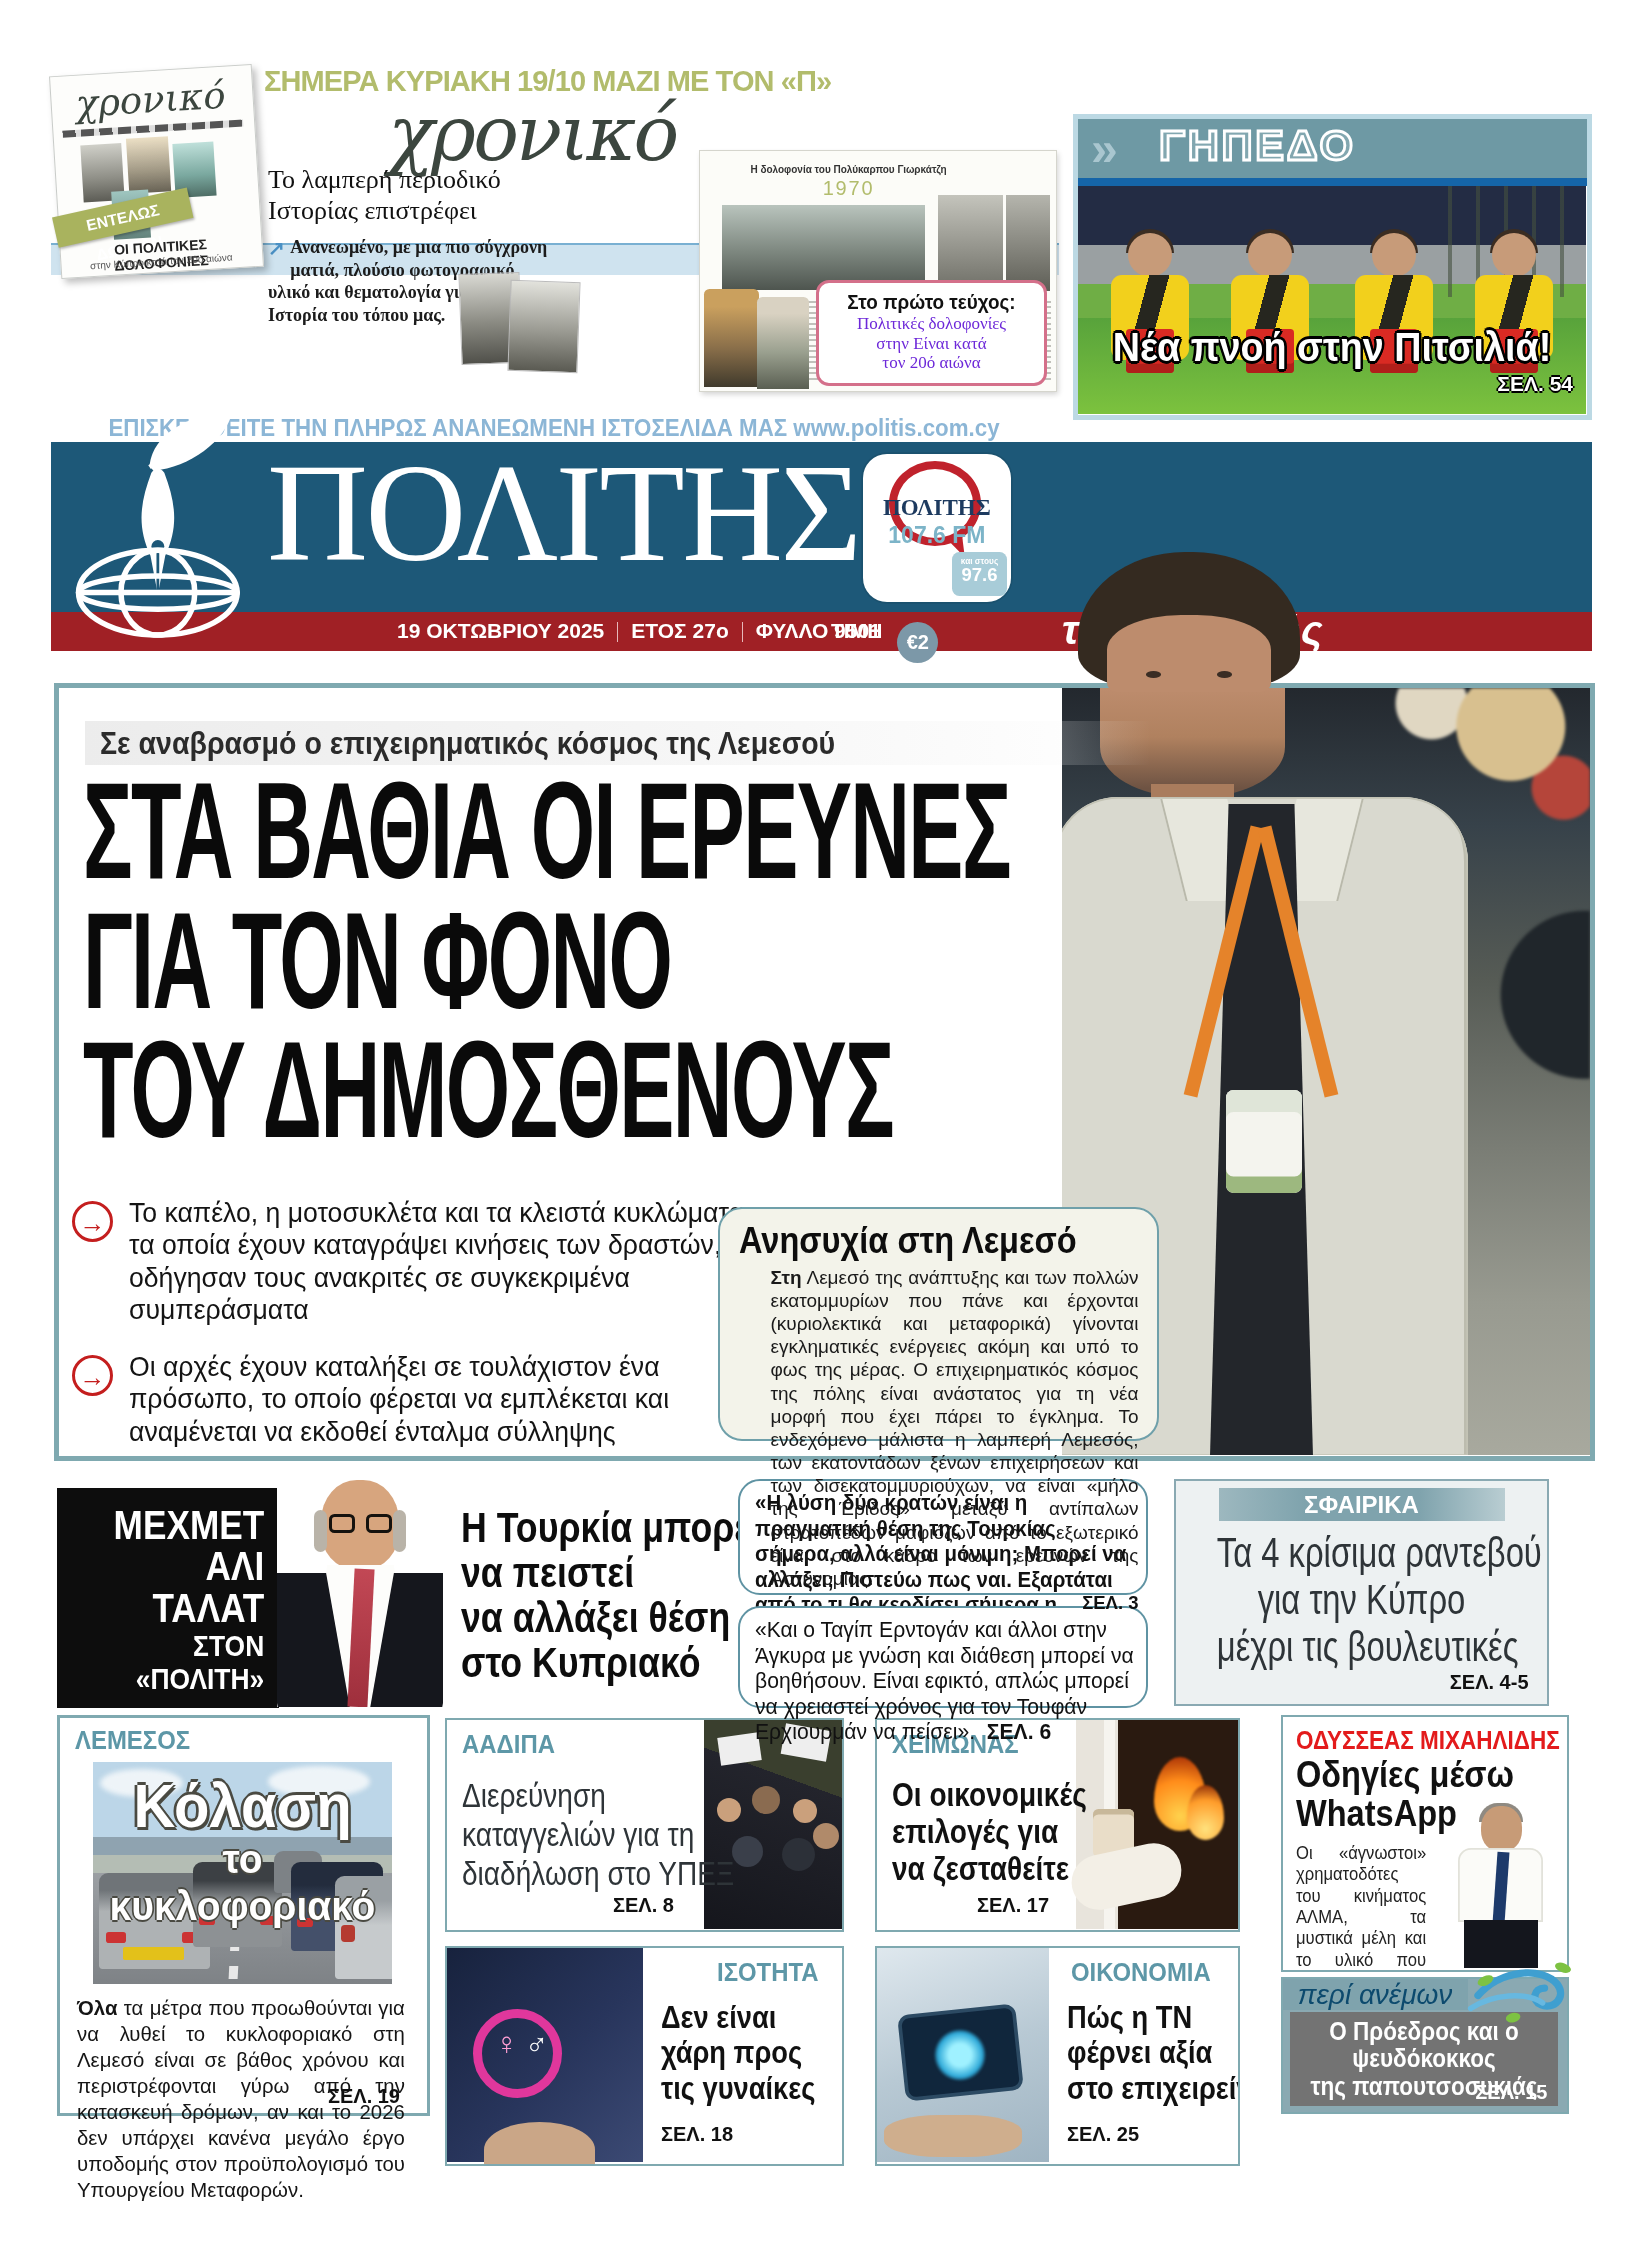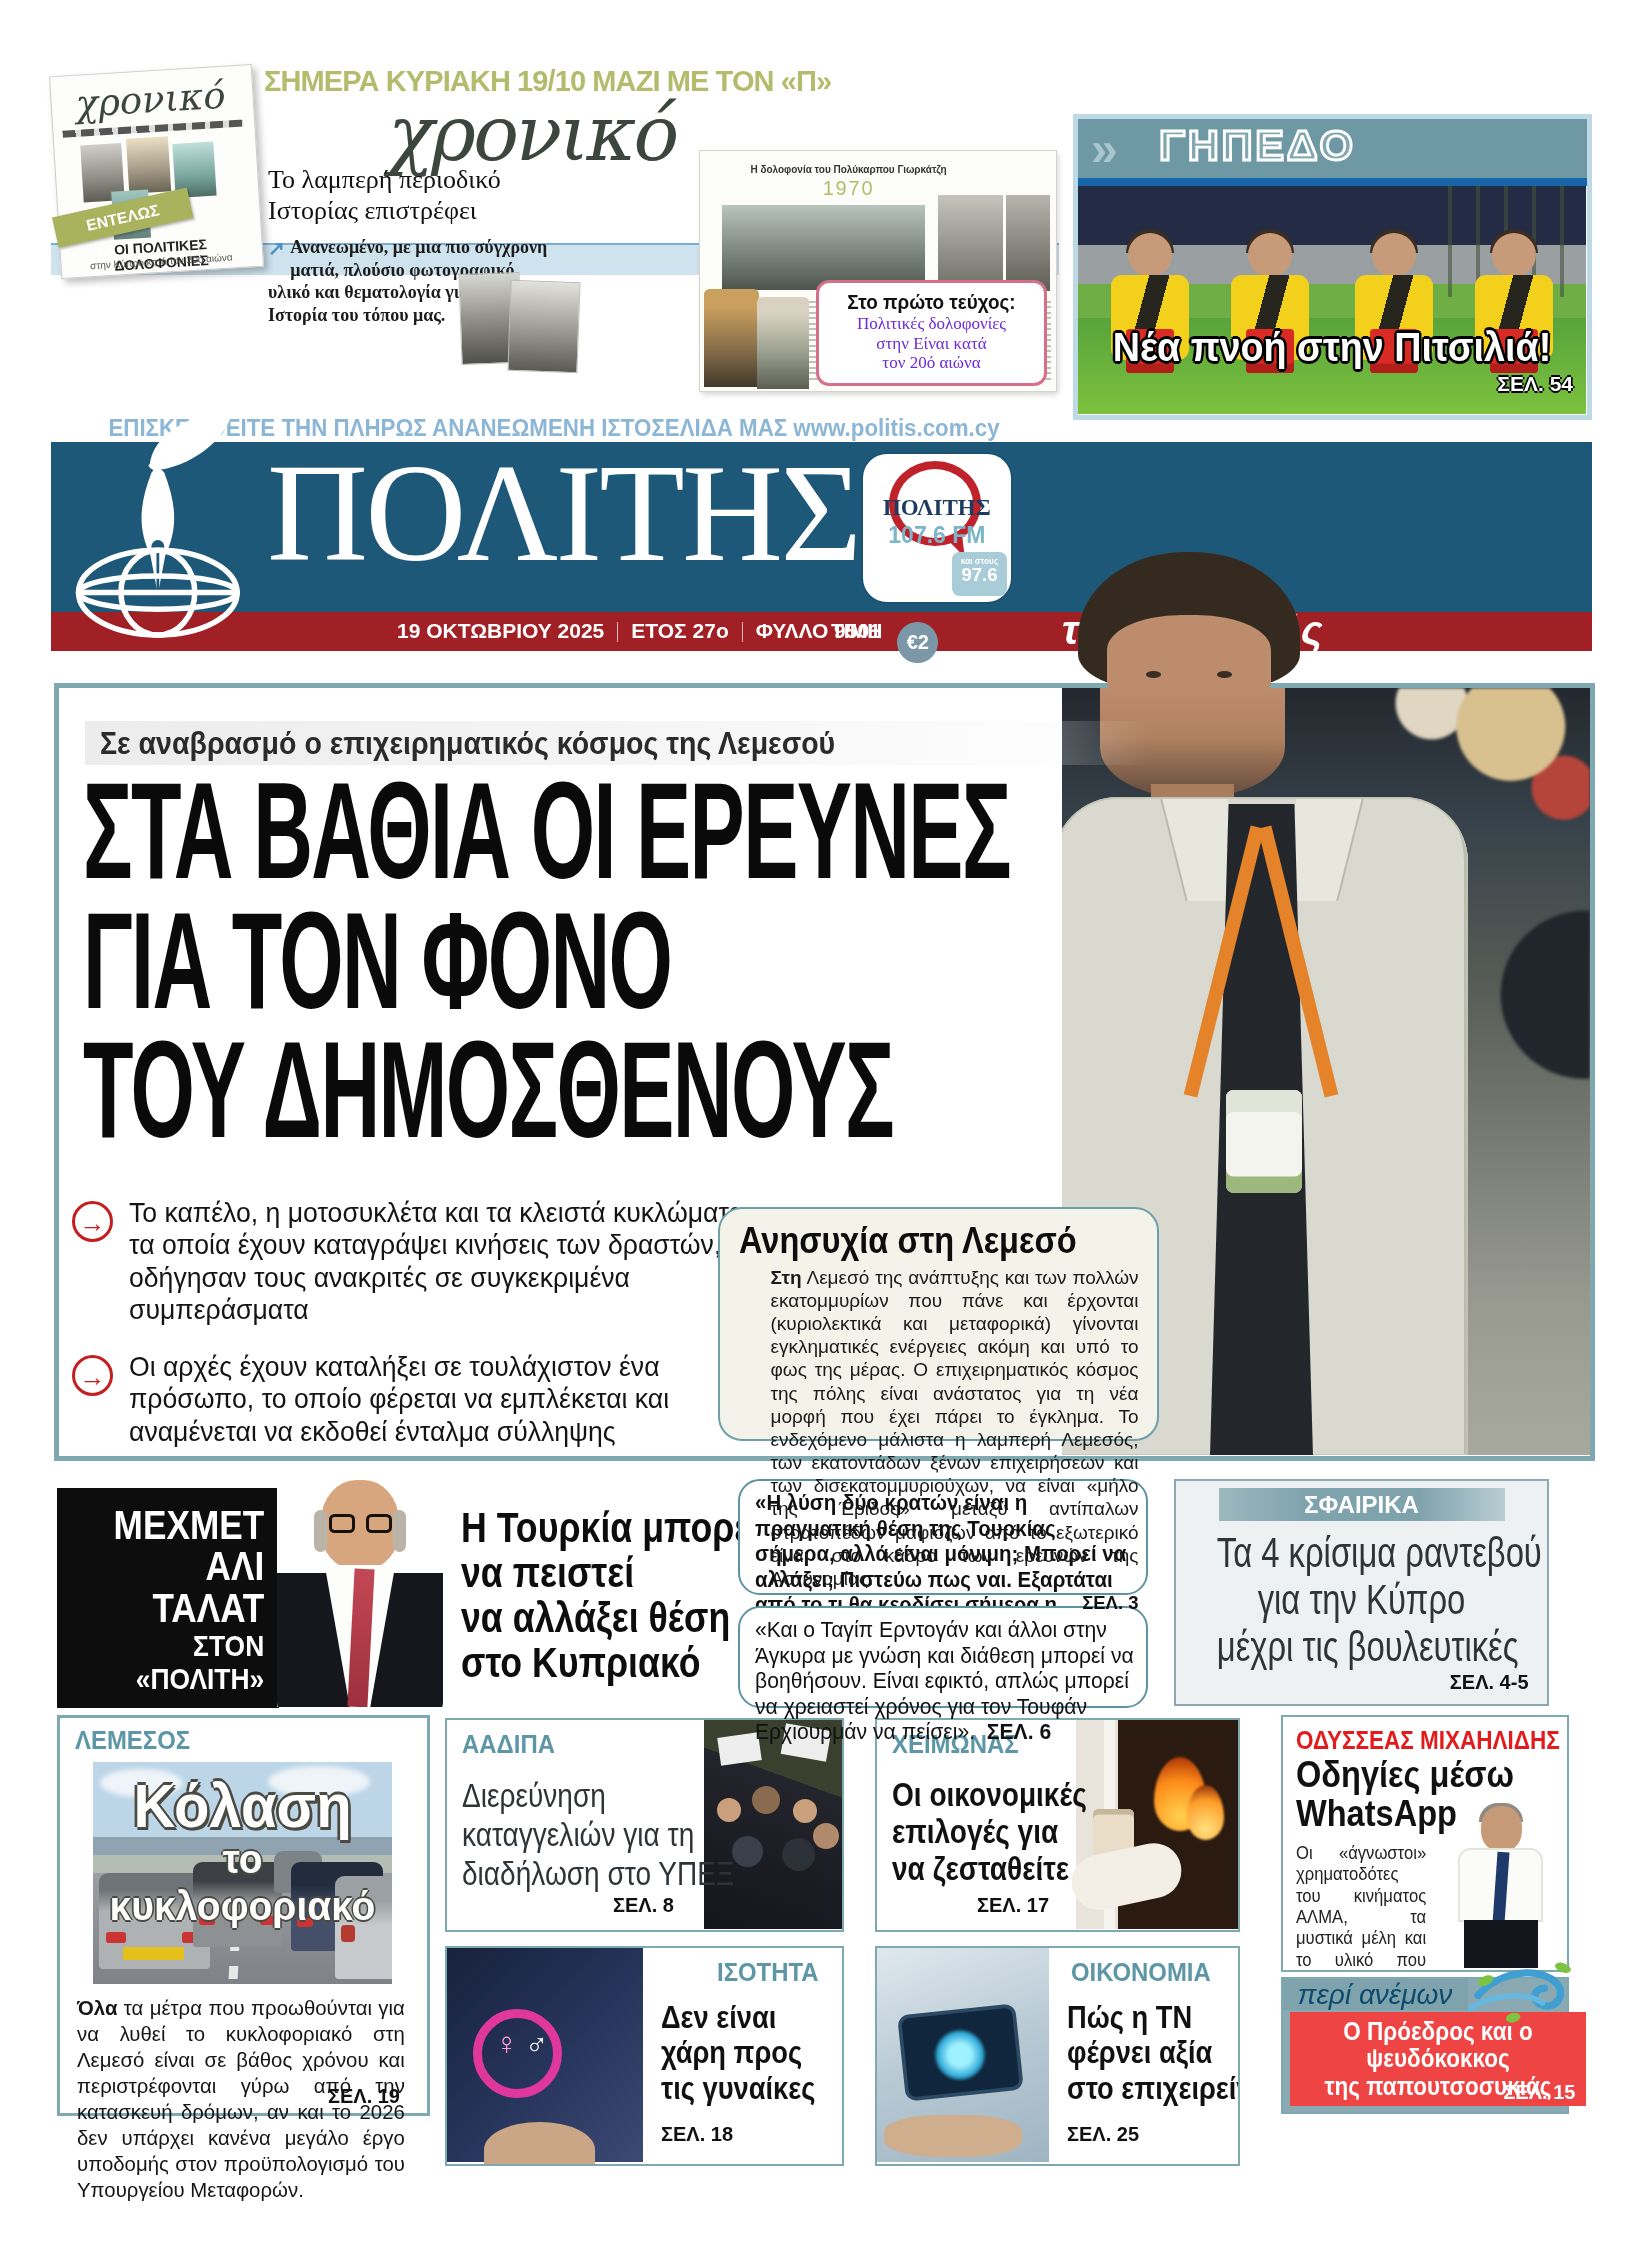--- a/index.html
+++ b/index.html
@@ -249,21 +249,21 @@
   .mx-head{position:absolute;left:41px;top:0;width:41px;height:46px;border-radius:46%;background:#c79b77;}
   .mx-hair{position:absolute;left:39px;top:-2.8px;width:44px;height:18.5px;border-radius:18.5px 18.5px 0 0;background:#8f8a82;}
   .mx-shirt{position:absolute;left:18.5px;top:42px;width:85px;height:74px;background:#fbfbf8;border-radius:13px 13px 0 0;
      box-shadow:inset 0 0 0 1.8px #e2e2da;}
   .mx-tie{position:absolute;left:55px;top:46px;width:12px;height:72px;background:#1d3a6b;transform:rotate(4deg);}
   .mx-pants{position:absolute;left:24px;top:114px;width:74px;height:48px;background:#14161d;}
   .peri{left:1281px;top:1977px;width:288px;height:137px;border:2.8px solid #7fa9b0;background:#8aa9b2;box-sizing:border-box;}
   .peri-band{left:0;top:0;width:185px;height:31px;background:#7fa3ad;position:absolute;}
   .peri-label{left:14.8px;top:0;position:absolute;font-weight:400;font-style:italic;font-size:28px;color:#0c4a6e;white-space:nowrap;}
   .wind{position:absolute;right:-9.2px;top:-26px;z-index:3;}
-  .peri-black{left:7.4px;top:33px;width:296px;height:94px;background:#ef4444;position:absolute;}
+  .peri-black{left:7.4px;top:33px;width:268px;height:94px;background:#737373;position:absolute;}
   .peri-headline{width:100%;text-align:center;font-weight:800;font-size:25px;line-height:1.1;color:#fff;margin-top:5.5px;}
   .peri-headline div{transform:scaleX(.9);transform-origin:50% 0;}
   .peri-sel{position:absolute;right:11px;bottom:1.8px;font-weight:800;font-size:20px;color:#fff;}
 </style>
 </head>
 <body>
 
 <div id="page">
 
   <div class="abs blue-band"></div>

